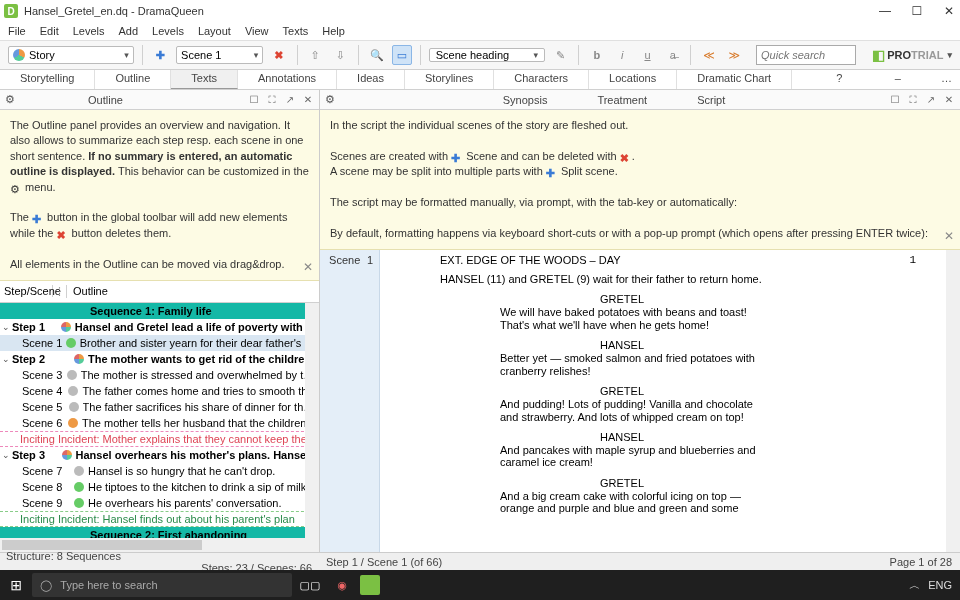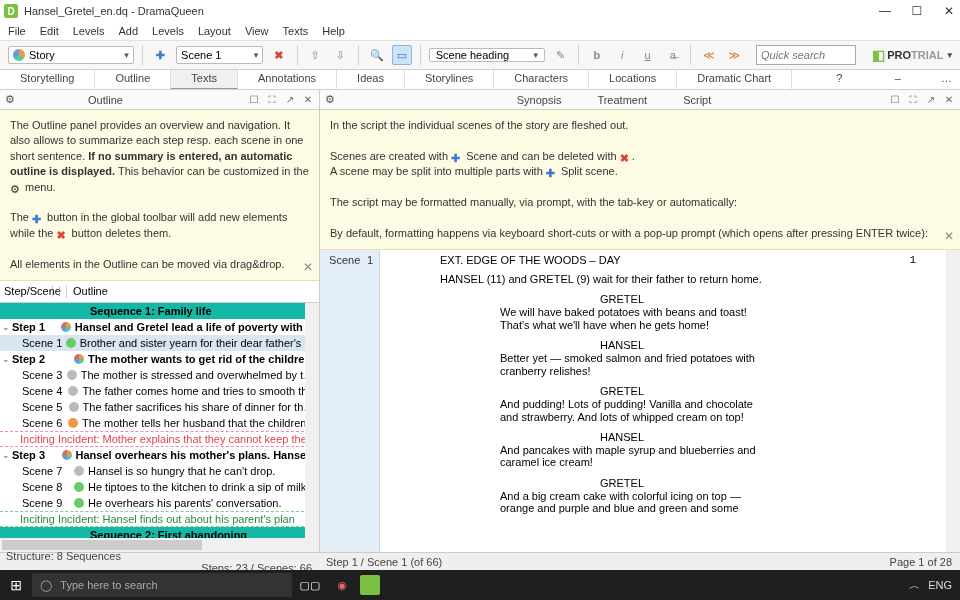--- a/index.html
+++ b/index.html
@@ -304,21 +304,21 @@
       <div class="outline-hscroll">
           <div class="thumb"></div>
         </div>
       <div class="outline-scroll"></div>
     </div>
   </div>
 
   <div class="right-pane">
     <div class="pane-tabbar">
       <span class="gear">⚙</span>
-      <div style="flex:1;display:flex;justify-content:center;gap:12px">
+      <div style="flex:1;display:flex;justify-content:center;gap:26px">
         <span class="tab">Synopsis</span>
         <span class="tab">Treatment</span>
         <span class="tab active">Script</span>
       </div>
       <div class="ctrl">
         <span>☐</span>
         <span>⛶</span>
         <span>↗</span>
         <span>✕</span>
       </div>

